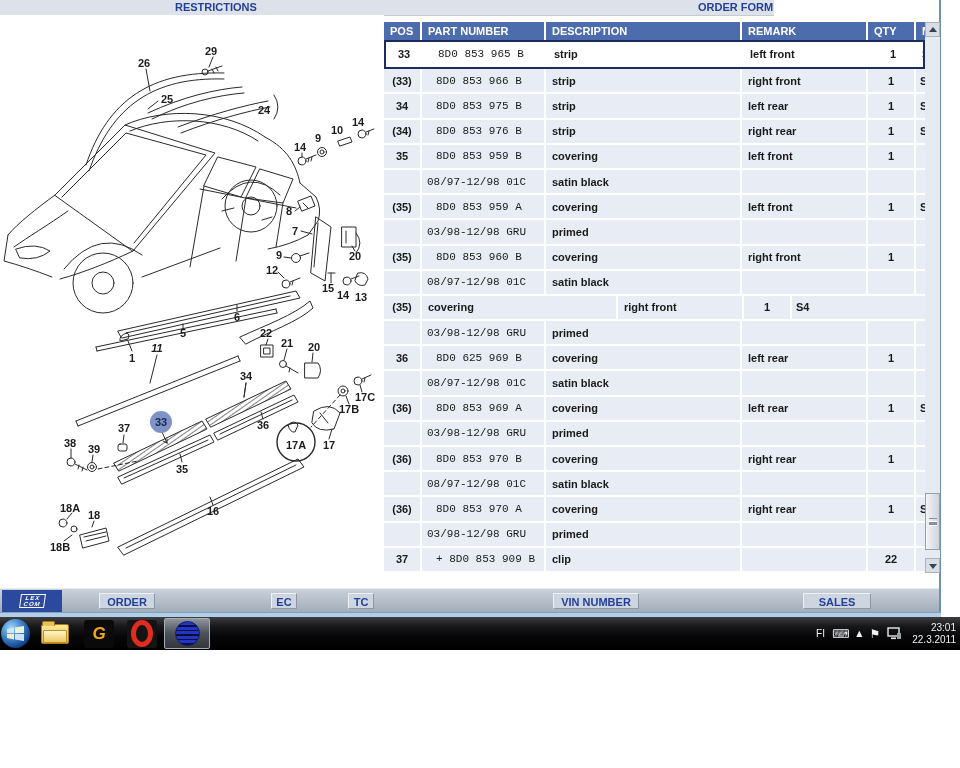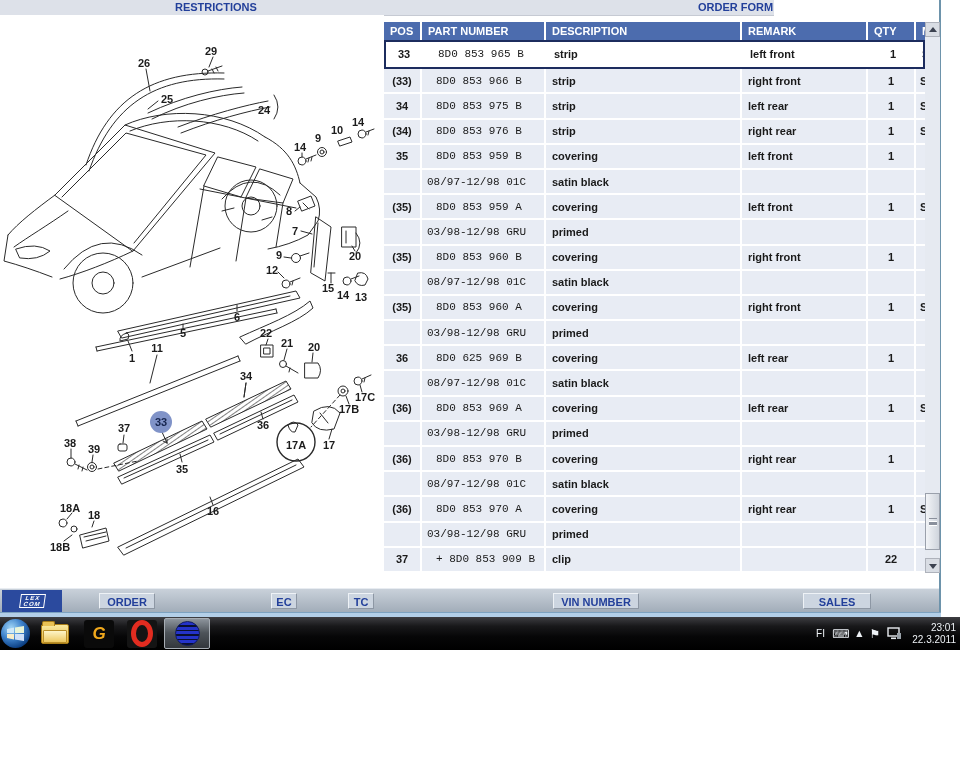--- a/index.html
+++ b/index.html
@@ -213,21 +213,21 @@
         <div class="callout" style="left: 355px; top: 241px;">20</div>
         <div class="callout" style="left: 272px; top: 255px;">12</div>
         <div class="callout" style="left: 328px; top: 273px;">15</div>
         <div class="callout" style="left: 343px; top: 280px;">14</div>
         <div class="callout" style="left: 361px; top: 282px;">13</div>
         <div class="callout" style="left: 237px; top: 302px;">6</div>
         <div class="callout" style="left: 183px; top: 318px;">5</div>
         <div class="callout" style="left: 266px; top: 318px;">22</div>
         <div class="callout" style="left: 287px; top: 328px;">21</div>
         <div class="callout" style="left: 314px; top: 332px;">20</div>
-        <div class="callout" style="left: 157px; top: 333px;">11</div>
+        <div class="callout" style="left: 157px; top: 333px; font-style: italic;">11</div>
         <div class="callout" style="left: 132px; top: 343px;">1</div>
         <div class="callout" style="left: 246px; top: 361px;">34</div>
         <div class="callout" style="left: 365px; top: 382px;">17C</div>
         <div class="callout" style="left: 349px; top: 394px;">17B</div>
         <div class="callout hl" style="left: 161px; top: 407px;">33</div>
         <div class="callout" style="left: 263px; top: 410px;">36</div>
         <div class="callout" style="left: 124px; top: 413px;">37</div>
         <div class="callout" style="left: 70px; top: 428px;">38</div>
         <div class="callout" style="left: 296px; top: 430px;">17A</div>
         <div class="callout" style="left: 329px; top: 430px;">17</div>
@@ -325,21 +325,20 @@
         <div class="tr">
           <div class="td c-pos"></div>
           <div class="td c-part sub">08/97-12/98 01C</div>
           <div class="td c-desc">satin black</div>
           <div class="td c-rem"></div>
           <div class="td c-qty"></div>
           <div class="td c-model"></div>
         </div>
         <div class="tr">
           <div class="td c-pos">(35)</div>
-          <div class="td c-part">8D0 853 960 A</div>
           <div class="td c-desc">covering</div>
           <div class="td c-rem">right front</div>
           <div class="td c-qty">1</div>
           <div class="td c-model">S4</div>
         </div>
         <div class="tr">
           <div class="td c-pos"></div>
           <div class="td c-part sub">03/98-12/98 GRU</div>
           <div class="td c-desc">primed</div>
           <div class="td c-rem"></div>

